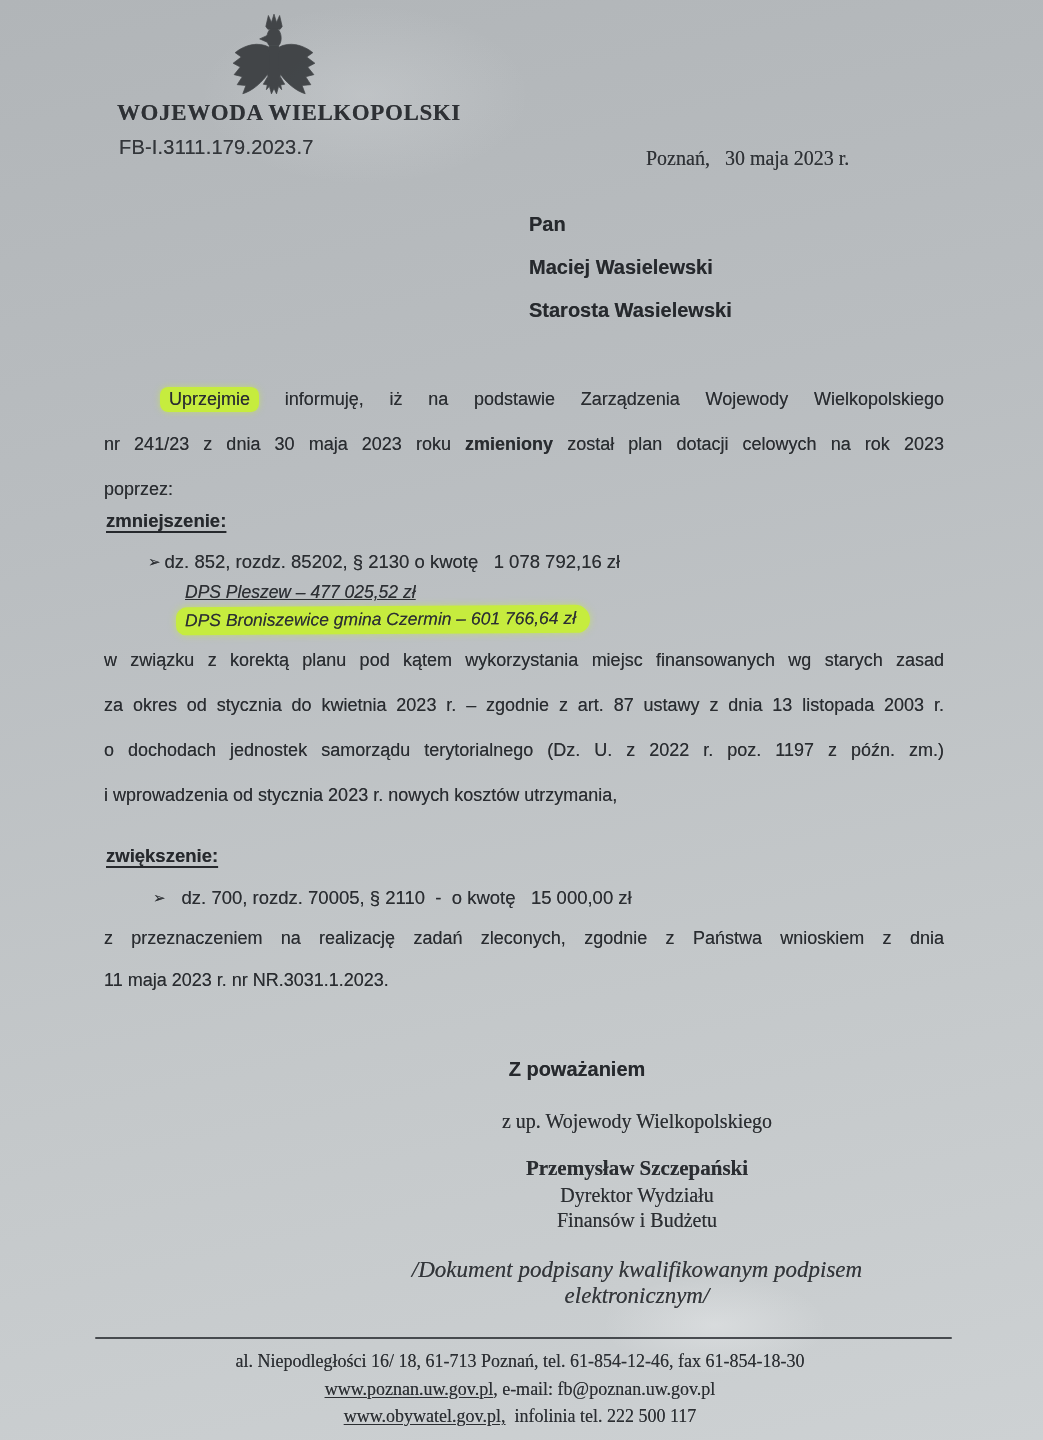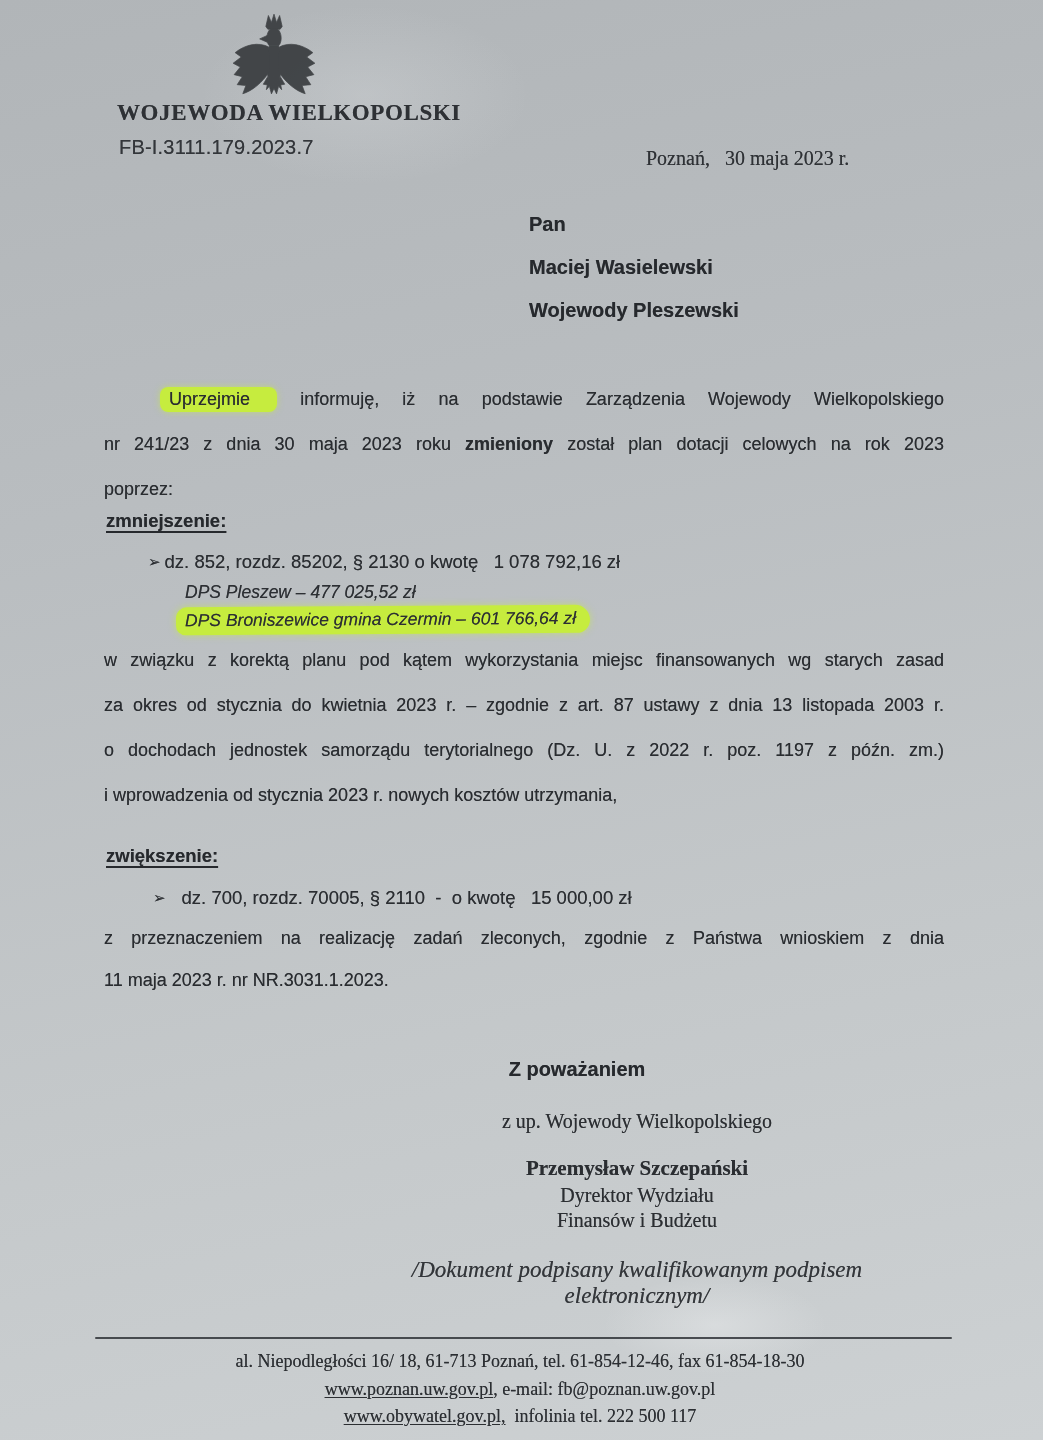--- a/index.html
+++ b/index.html
@@ -27,21 +27,21 @@
   .bodyblock { width:840px; font-size:18px; color:#292c30; }
   .jline { text-align:justify; text-align-last:justify; height:45px; line-height:45px; white-space:normal; }
   .lline { text-align:left; height:45px; line-height:45px; }
   .indent { padding-left:56px; }
   .b { font-weight:bold; }
   .heading { font-weight:bold; font-size:18.5px; text-decoration:underline; text-underline-offset:4px; text-decoration-thickness:1.5px; color:#26292d; }
   .bullet-glyph { display:inline-block; font-size:15px; transform:translateY(-1px); margin-right:4px; color:#2a2d31; }
   .bullet-glyph.wide { margin-right:16px; }
   .bullet-text { font-size:18.5px; }
   .subitem { font-style:italic; font-size:17.5px; color:#2c2f33; }
-  .hl { background:#c6ec3e; padding:2px 27px 3px 9px; border-radius:8px; box-shadow:0 0 6px rgba(198,236,62,.55); }
+  .hl { background:#c6ec3e; padding:2px 9px 3px 9px; border-radius:8px; box-shadow:0 0 6px rgba(198,236,62,.55); }
   .hl-marker { background:#c6ec3e; padding:3px 14px 4px 9px; border-radius:12px 16px 14px 10px; box-shadow:0 0 7px rgba(198,236,62,.6); display:inline-block; transform:rotate(-.35deg); }
 
   
   .closing { font-weight:bold; font-size:20px; text-align:center; color:#26292d; }
   .serifline { font-family:"Liberation Serif", serif; font-size:20px; text-align:center; color:#2b2e32; }
   .signame { font-weight:bold; font-size:21px; }
   .esign { font-family:"Liberation Serif", serif; font-style:italic; font-size:23px; text-align:center; color:#33363a; }
 
   
   .divider { background:#2f3337; height:2px; opacity:.85; border-radius:1px; }
@@ -69,42 +69,42 @@
     </g>
   </svg>
 
   <div class="abs office scan-soft" style="left:117px; top:100px;">WOJEWODA WIELKOPOLSKI</div>
   <div class="abs refno scan-soft" style="left:119px; top:136px;">FB-I.3111.179.2023.7</div>
   <div class="abs date scan-soft" style="left:646px; top:104px;">Poznań,&nbsp;&nbsp; 30 maja 2023 r.</div>
 
   <div class="abs addressee scan-soft" style="left:529px; top:203px;">
     <div>Pan</div>
     <div>Maciej Wasielewski</div>
-    <div>Wojewody Pleszewski</div>
+    <div>Starosta Wasielewski</div>
   </div>
 
   <div class="abs bodyblock scan-soft" style="left:104px; top:377px;">
     <div class="jline indent">
       <span class="hl">Uprzejmie</span>
       <span>informuję, iż na podstawie Zarządzenia Wojewody Wielkopolskiego</span>
     </div>
     <div class="jline">
       <span>nr 241/23 z dnia 30 maja 2023 roku</span>
       <span class="b">zmieniony</span>
       <span>został plan dotacji celowych na rok 2023</span>
     </div>
     <div class="lline">poprzez:</div>
   </div>
 
   <div class="abs heading scan-soft" style="left:106px; top:510px;">zmniejszenie:</div>
 
   <div class="abs scan-soft" style="left:148px; top:551px;">
     <span class="bullet-glyph">➢</span><span class="bullet-text">dz. 852, rozdz. 85202, § 2130 o kwotę &nbsp; 1 078 792,16 zł</span>
   </div>
-  <div class="abs subitem scan-soft" style="left:185px; top:582px;">DPS Pleszew – 477 025,52 zł</div>
+  <div class="abs subitem scan-soft" style="left:185px; top:582px;text-decoration:underline;">DPS Pleszew – 477 025,52 zł</div>
   <div class="abs scan-soft" style="left:176px; top:606px;">
     <span class="subitem hl-marker">DPS Broniszewice gmina Czermin – 601 766,64 zł</span>
   </div>
 
   <div class="abs bodyblock scan-soft" style="left:104px; top:638px;">
     <div class="jline">w związku z korektą planu pod kątem wykorzystania miejsc finansowanych wg starych zasad</div>
     <div class="jline">za okres od stycznia do kwietnia 2023 r. – zgodnie z art. 87 ustawy z dnia 13 listopada 2003 r.</div>
     <div class="jline">o dochodach jednostek samorządu terytorialnego (Dz. U. z 2022 r. poz. 1197 z późn. zm.)</div>
     <div class="lline">i wprowadzenia od stycznia 2023 r. nowych kosztów utrzymania,</div>
   </div>

